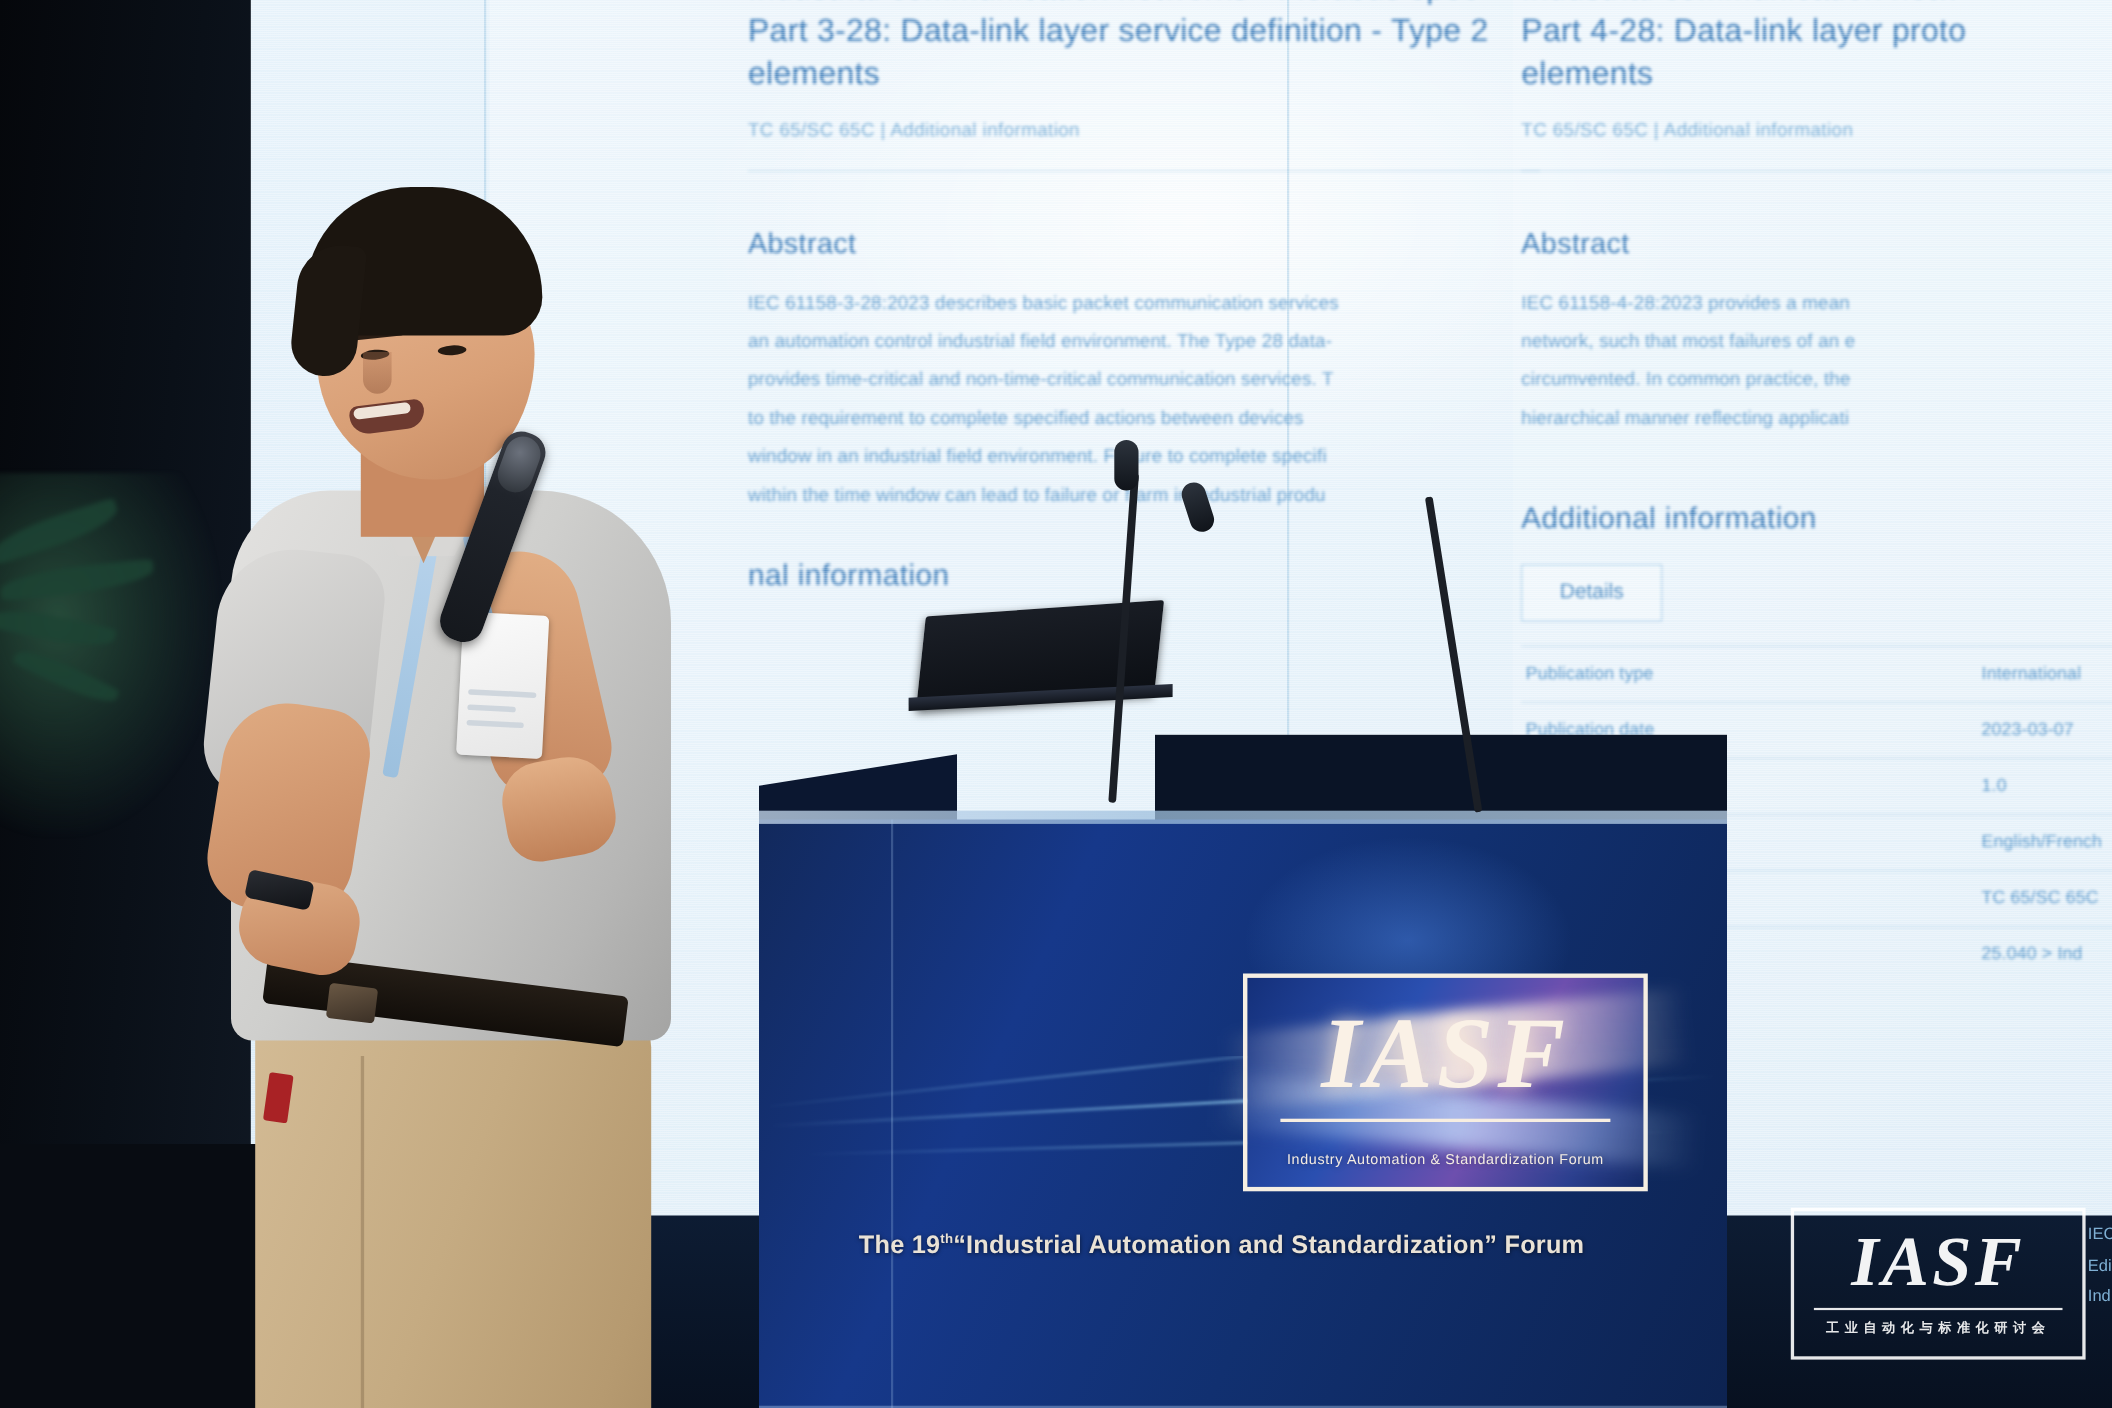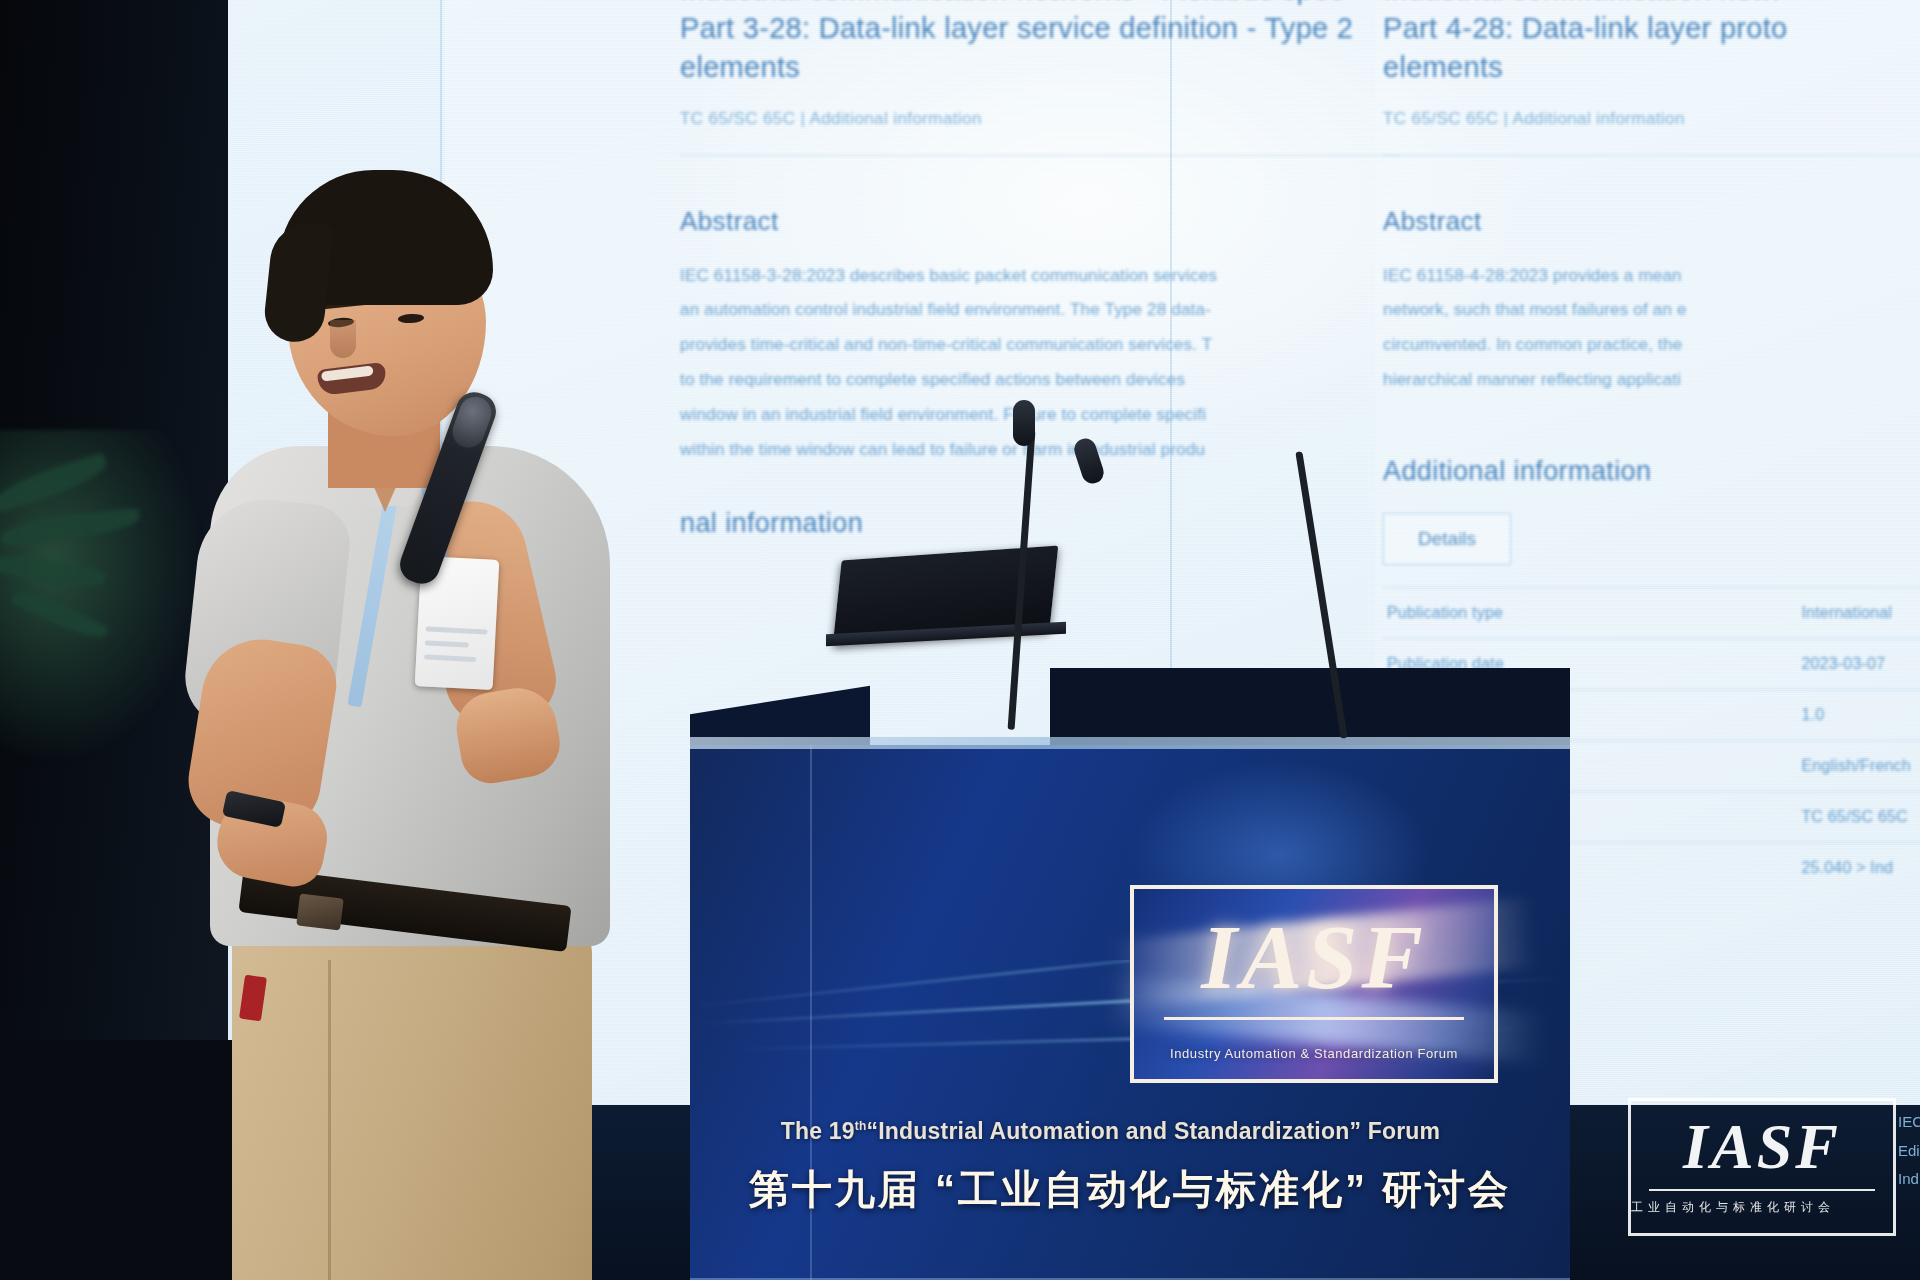--- a/index.html
+++ b/index.html
@@ -175,22 +175,22 @@
   .pleat{position:absolute;top:790px;width:3px;height:470px;background:rgba(120,98,68,.38);}
   .pock{position:absolute;left:62px;top:806px;width:22px;height:44px;background:#a4121a;border-radius:3px;transform:rotate(8deg);opacity:.9;}
 
   
   .wm{position:absolute;left:1628px;top:1098px;width:262px;height:132px;
     border:3px solid rgba(255,255,255,.9);}
   .wm-t{position:absolute;left:0;right:0;top:14px;text-align:center;
     font-family:"Liberation Serif",serif;font-style:italic;font-weight:700;
     font-size:64px;line-height:1;color:rgba(255,255,255,.95);letter-spacing:3px;}
   .wm-rule{position:absolute;left:18px;right:18px;top:88px;height:2px;background:rgba(255,255,255,.9);}
-  .wm-s{position:absolute;left:0;right:0;top:98px;
-    font-size:12px;color:rgba(255,255,255,.9);letter-spacing:5px;}
+  .wm-s{position:absolute;left:0;right:0;top:98px;text-align:center;
+    font-size:12px;color:rgba(255,255,255,.9);letter-spacing:5px;font-weight:bold;}
   .wm-side{position:absolute;left:1898px;top:1108px;width:120px;
     font-size:15px;line-height:1.9;color:#7fb0d4;filter:blur(.6px);}
 </style>
 </head>
 <body>
 
 <div id="stage">
 
   <div class="screen">
     <div class="scrglow"></div>
@@ -292,21 +292,20 @@
 
   <div class="logoplate">
     <div class="iasf">IASF</div>
     <div class="iasf-rule"></div>
     <div class="iasf-sub">Industry Automation &amp; Standardization Forum</div>
   </div>
 
   <div class="tag-en">
     <span>The 19</span><sup>th</sup><span>“Industrial Automation and Standardization” Forum</span>
   </div>
-  <div class="tag-cn">第十九届 “工业自动化与标准化” 研讨会</div>
 
   <div class="person">
     <div class="pants"></div>
     <div class="pleat" style="left:148px"></div>
     <div class="pock"></div>
     <div class="shirt"></div>
     <div class="sleeve"></div>
     <div class="arm-l"></div>
     <div class="arm-r"></div>
     <div class="belt"></div>

